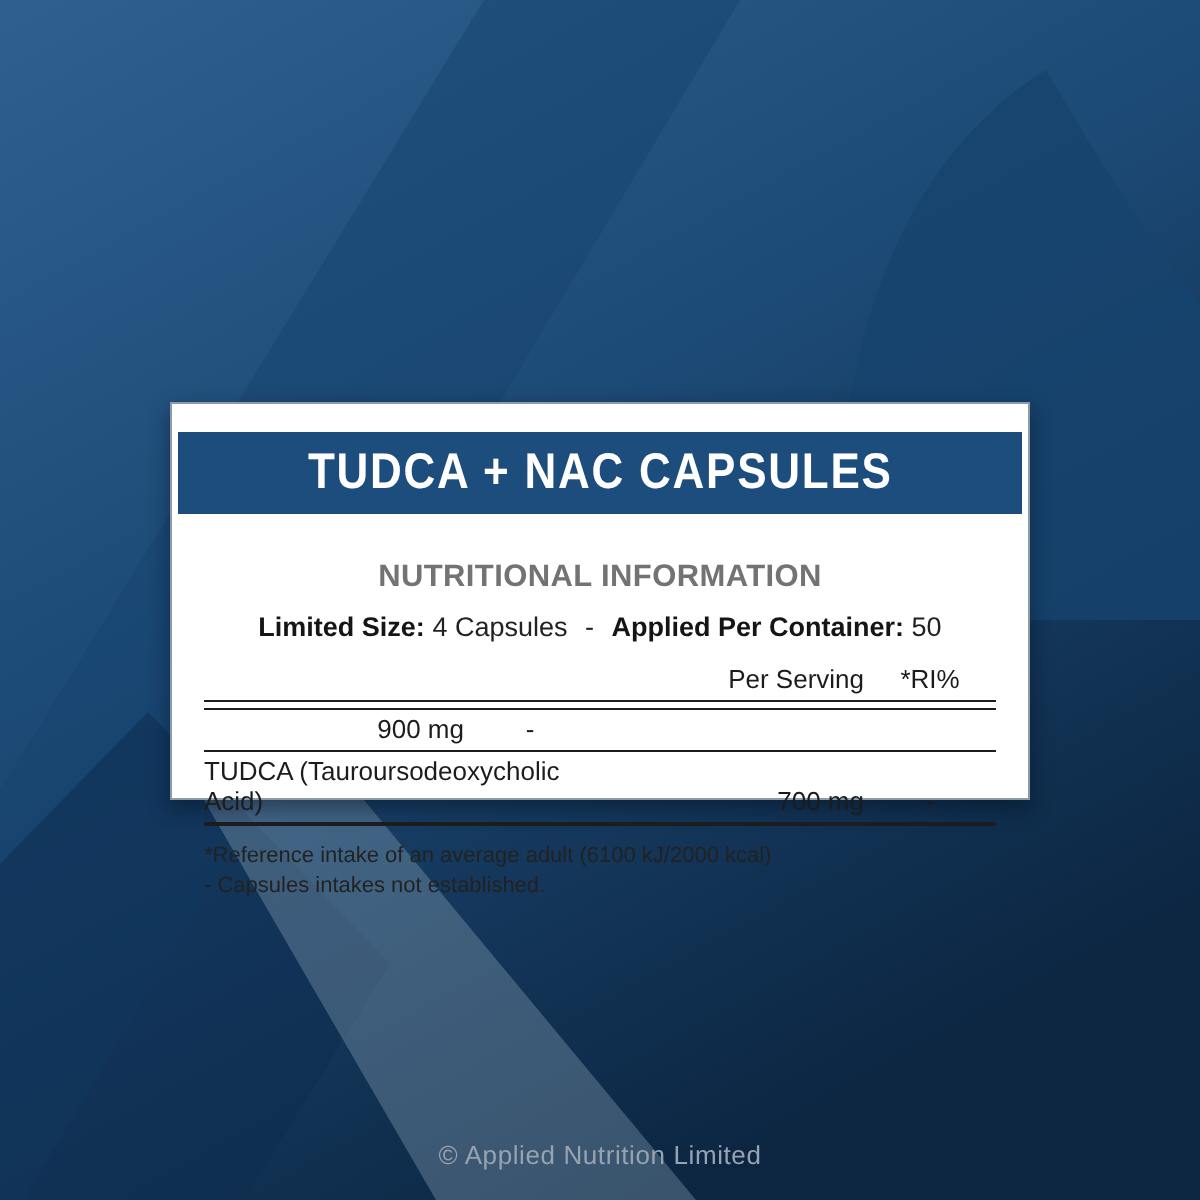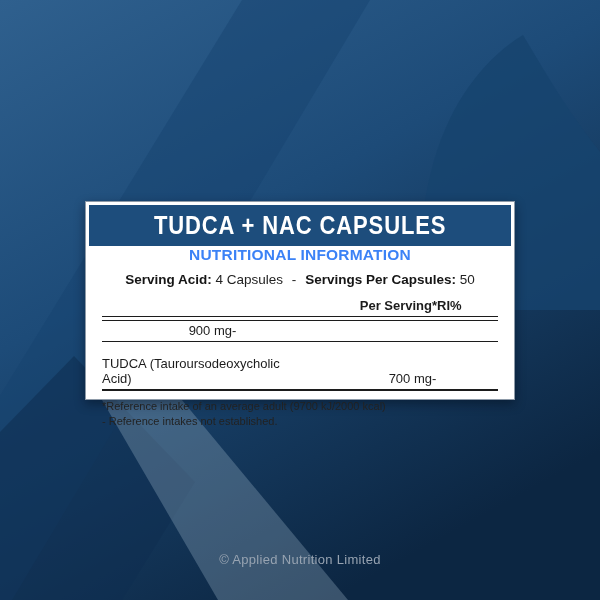--- a/index.html
+++ b/index.html
@@ -14,54 +14,54 @@
   
   .card{
     position:absolute;left:85px;top:201px;width:430px;height:199px;
     background:#ffffff;box-sizing:border-box;
     border:1px solid #8d9aa8;
     padding:3px 3px 0 3px;
     box-shadow:0 4px 10px rgba(0,10,25,.45);
   }
   .card-header{
     background:#1d4d7c;height:41px;
-    display:flex;align-items:center;justify-content:center;
+    display:flex;align-items:center;justify-content:center;margin-top:11px;
   }
   .card-title{
     color:#ffffff;font-size:25px;font-weight:700;letter-spacing:1px;
     transform:scaleX(.88);transform-origin:center;white-space:nowrap;
   }
   .card-body{padding:0 13px;}
   .section-title{
-    text-align:center;margin-top:0;
-    font-size:15.5px;font-weight:700;color:#3b82f6;letter-spacing:.2px;
+    text-align:center;margin-top:23px;
+    font-size:15.5px;font-weight:700;color:#737373;letter-spacing:.2px;
   }
   .serving-line{
     text-align:center;margin-top:8px;font-size:13.5px;color:#222;white-space:nowrap;
   }
   .serving-line .b{font-weight:700;color:#151515;}
   .serving-line .sep{padding:0 5px;}
 
   
   .ntable{margin-top:11px;font-size:13px;color:#1c1c1c;}
   .trow{display:flex;align-items:flex-end;}
   .trow .c-name{flex:1;text-align:left;}
   .trow .c-serv{width:130px;text-align:right;}
-  .trow .c-ri{width:66px;text-align:left;}
-  .thead{font-weight:700;padding-bottom:3px;}
+  .trow .c-ri{width:66px;text-align:center;}
+  .thead{font-weight:400;padding-bottom:3px;}
   .rule-double{height:3px;border-top:1px solid #1c1c1c;border-bottom:1px solid #1c1c1c;}
   .tr-body{padding:2px 0 3px 0;}
   .rule-thin{border-bottom:1px solid #1c1c1c;}
-  .rule-thick{border-bottom:2px solid #1c1c1c;margin-top:12px;}
+  .rule-thick{border-bottom:2px solid #1c1c1c;}
 
   .footnotes{margin-top:8px;font-size:11px;color:#222;line-height:1.35;}
 
   
   .copyright{
-    position:absolute;left:0;top:552px;width:600px;text-align:center;
+    position:absolute;left:0;top:570px;width:600px;text-align:center;
     color:#97a3b1;font-size:13px;letter-spacing:.3px;
   }
 </style>
 </head>
 <body>
 
 <div class="stage">
 
   <svg class="bg" viewBox="0 0 600 600" preserveAspectRatio="none" aria-hidden="true">
     <defs>
@@ -83,24 +83,24 @@
   </svg>
 
   <div class="card">
     <div class="card-header">
       <span class="card-title">TUDCA + NAC CAPSULES</span>
     </div>
     <div class="card-body">
       <div class="section-title">NUTRITIONAL INFORMATION</div>
 
       <div class="serving-line">
-        <span class="b">Serving Acid:</span>
+        <span class="b">Limited Size:</span>
         <span>4 Capsules</span>
         <span class="sep">-</span>
-        <span class="b">Servings Per Capsules:</span>
+        <span class="b">Applied Per Container:</span>
         <span>50</span>
       </div>
 
       <div class="ntable">
         <div class="trow thead">
           <div class="c-name"></div>
           <div class="c-serv">Per Serving</div>
           <div class="c-ri">*RI%</div>
         </div>
         <div class="rule-double"></div>
@@ -111,20 +111,20 @@
         </div>
 
         <div class="trow tr-body rule-thick">
           <div class="c-name">TUDCA (Tauroursodeoxycholic Acid)</div>
           <div class="c-serv">700 mg</div>
           <div class="c-ri">-</div>
         </div>
       </div>
 
       <div class="footnotes">
-        <div>*Reference intake of an average adult (9700 kJ/2000 kcal)</div>
-        <div>- Reference intakes not established.</div>
+        <div>*Reference intake of an average adult (6100 kJ/2000 kcal)</div>
+        <div>- Capsules intakes not established.</div>
       </div>
     </div>
   </div>
 
   <div class="copyright">© Applied Nutrition Limited</div>
 </div>
 
 </body></html>

